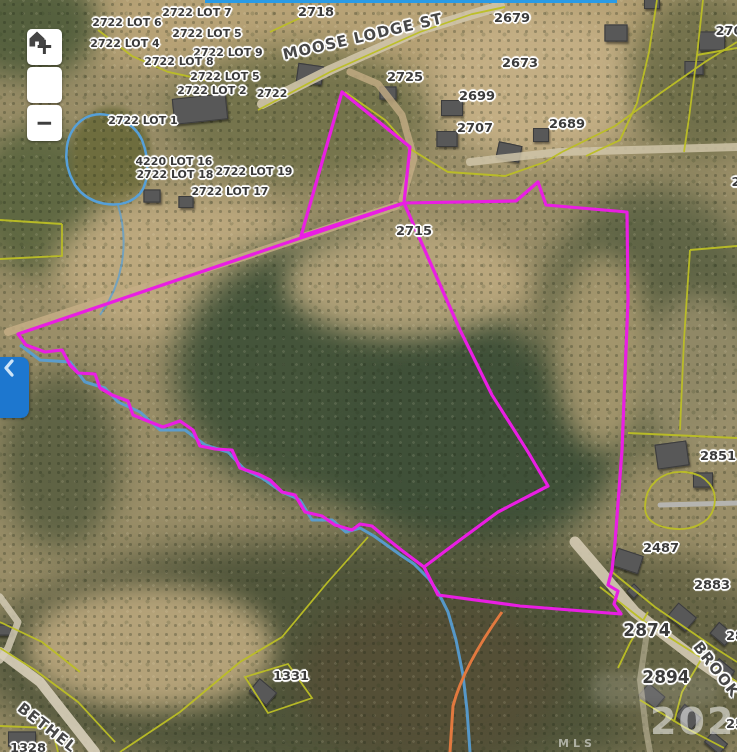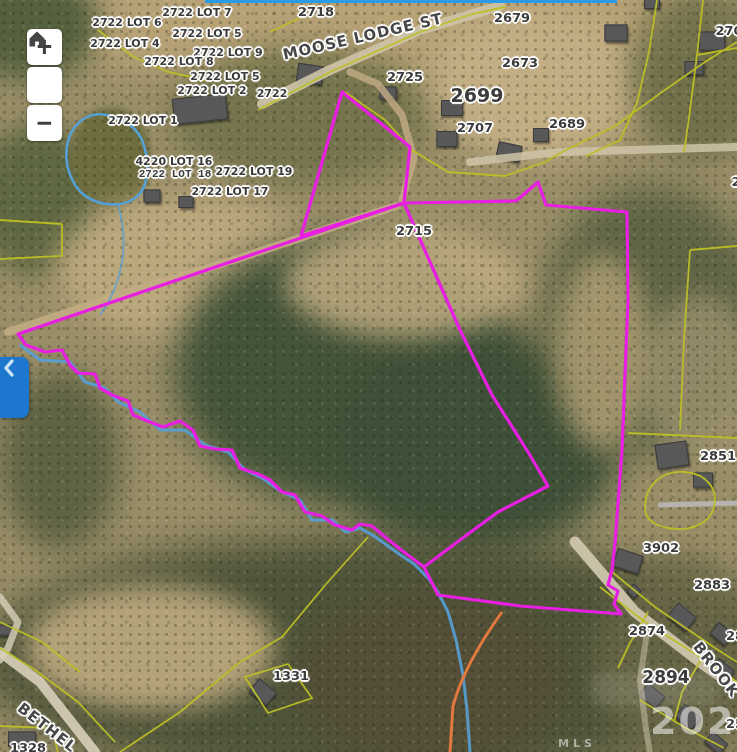--- a/index.html
+++ b/index.html
@@ -156,34 +156,34 @@
       <div class="label" style="left: 125px; top: 43px; font-size: 11px; transform: translate(-50%, -50%) rotate(0deg);">2722 LOT 4</div>
       <div class="label" style="left: 228px; top: 52px; font-size: 11px; transform: translate(-50%, -50%) rotate(0deg);">2722 LOT 9</div>
       <div class="label" style="left: 157px; top: 61px; font-size: 11px; transform: translate(-50%, -50%) rotate(0deg); padding-left: 44px;">2722 LOT 8</div>
       <div class="label" style="left: 143px; top: 76px; font-size: 11px; transform: translate(-50%, -50%) rotate(0deg); margin-top: 44px;">2722 LOT 1</div>
       <div class="label" style="left: 225px; top: 76px; font-size: 11px; transform: translate(-50%, -50%) rotate(0deg);">2722 LOT 5</div>
       <div class="label" style="left: 212px; top: 90px; font-size: 11px; transform: translate(-50%, -50%) rotate(0deg);">2722 LOT 2</div>
       <div class="label" style="left: 272px; top: 93px; font-size: 11px; transform: translate(-50%, -50%) rotate(0deg);">2722</div>
       <div class="label" style="left: 512px; top: 17px; font-size: 13px; transform: translate(-50%, -50%) rotate(0deg);">2679</div>
       <div class="label" style="left: 405px; top: 76px; font-size: 13px; transform: translate(-50%, -50%) rotate(0deg);">2725</div>
       <div class="label" style="left: 520px; top: 62px; font-size: 13px; transform: translate(-50%, -50%) rotate(0deg);">2673</div>
-      <div class="label" style="left: 477px; top: 95px; font-size: 19px; transform: translate(-50%, -50%) rotate(0deg);">2699</div>
+      <div class="label" style="left: 477px; top: 95px; font-size: 13px; transform: translate(-50%, -50%) rotate(0deg);">2699</div>
       <div class="label" style="left: 475px; top: 127px; font-size: 13px; transform: translate(-50%, -50%) rotate(0deg);">2707</div>
       <div class="label" style="left: 567px; top: 123px; font-size: 13px; transform: translate(-50%, -50%) rotate(0deg);">2689</div>
       <div class="label" style="left: 729px; top: 30px; font-size: 13px; transform: translate(-50%, -50%) rotate(0deg);">270</div>
       <div class="label" style="left: 174px; top: 161px; font-size: 11px; transform: translate(-50%, -50%) rotate(0deg);">4220 LOT 16</div>
-      <div class="label" style="left: 175px; top: 174px; font-size: 11px; transform: translate(-50%, -50%) rotate(0deg); font-family: Liberation Mono, monospace;">2722 LOT 18</div>
+      <div class="label" style="left: 175px; top: 174px; font-size: 11px; transform: translate(-50%, -50%) rotate(0deg);">2722 LOT 18</div>
       <div class="label" style="left: 254px; top: 171px; font-size: 11px; transform: translate(-50%, -50%) rotate(0deg);">2722 LOT 19</div>
       <div class="label" style="left: 230px; top: 191px; font-size: 11px; transform: translate(-50%, -50%) rotate(0deg);">2722 LOT 17</div>
       <div class="label" style="left: 414px; top: 230px; font-size: 13px; transform: translate(-50%, -50%) rotate(0deg);">2715</div>
       <div class="label" style="left: 736px; top: 181px; font-size: 13px; transform: translate(-50%, -50%) rotate(0deg);">2</div>
       <div class="label" style="left: 718px; top: 455px; font-size: 13px; transform: translate(-50%, -50%) rotate(0deg);">2851</div>
-      <div class="label" style="left: 661px; top: 547px; font-size: 13px; transform: translate(-50%, -50%) rotate(0deg);">3902</div>
+      <div class="label" style="left: 661px; top: 547px; font-size: 13px; transform: translate(-50%, -50%) rotate(0deg);">2487</div>
       <div class="label" style="left: 712px; top: 584px; font-size: 13px; transform: translate(-50%, -50%) rotate(0deg);">2883</div>
-      <div class="label" style="left: 647px; top: 630px; font-size: 13px; transform: translate(-50%, -50%) rotate(0deg);">2874</div>
+      <div class="label" style="left: 647px; top: 630px; font-size: 17px; transform: translate(-50%, -50%) rotate(0deg);">2874</div>
       <div class="label" style="left: 735px; top: 635px; font-size: 13px; transform: translate(-50%, -50%) rotate(0deg);">28</div>
       <div class="label" style="left: 666px; top: 677px; font-size: 17px; transform: translate(-50%, -50%) rotate(0deg);">2894</div>
       <div class="label" style="left: 735px; top: 723px; font-size: 13px; transform: translate(-50%, -50%) rotate(0deg);">25</div>
       <div class="label" style="left: 291px; top: 675px; font-size: 13px; transform: translate(-50%, -50%) rotate(0deg);">1331</div>
       <div class="label" style="left: 28px; top: 747px; font-size: 13px; transform: translate(-50%, -50%) rotate(0deg);">1328</div>
       <div class="label street" style="left: 363px; top: 37px; font-size: 15px; transform: translate(-50%, -50%) rotate(-13deg);">MOOSE LODGE ST</div>
       <div class="label street" style="left: 716px; top: 670px; font-size: 15px; transform: translate(-50%, -50%) rotate(52deg);">BROOK</div>
       <div class="label street" style="left: 47px; top: 728px; font-size: 15px; transform: translate(-50%, -50%) rotate(38deg);">BETHEL</div>
     </div>
 

